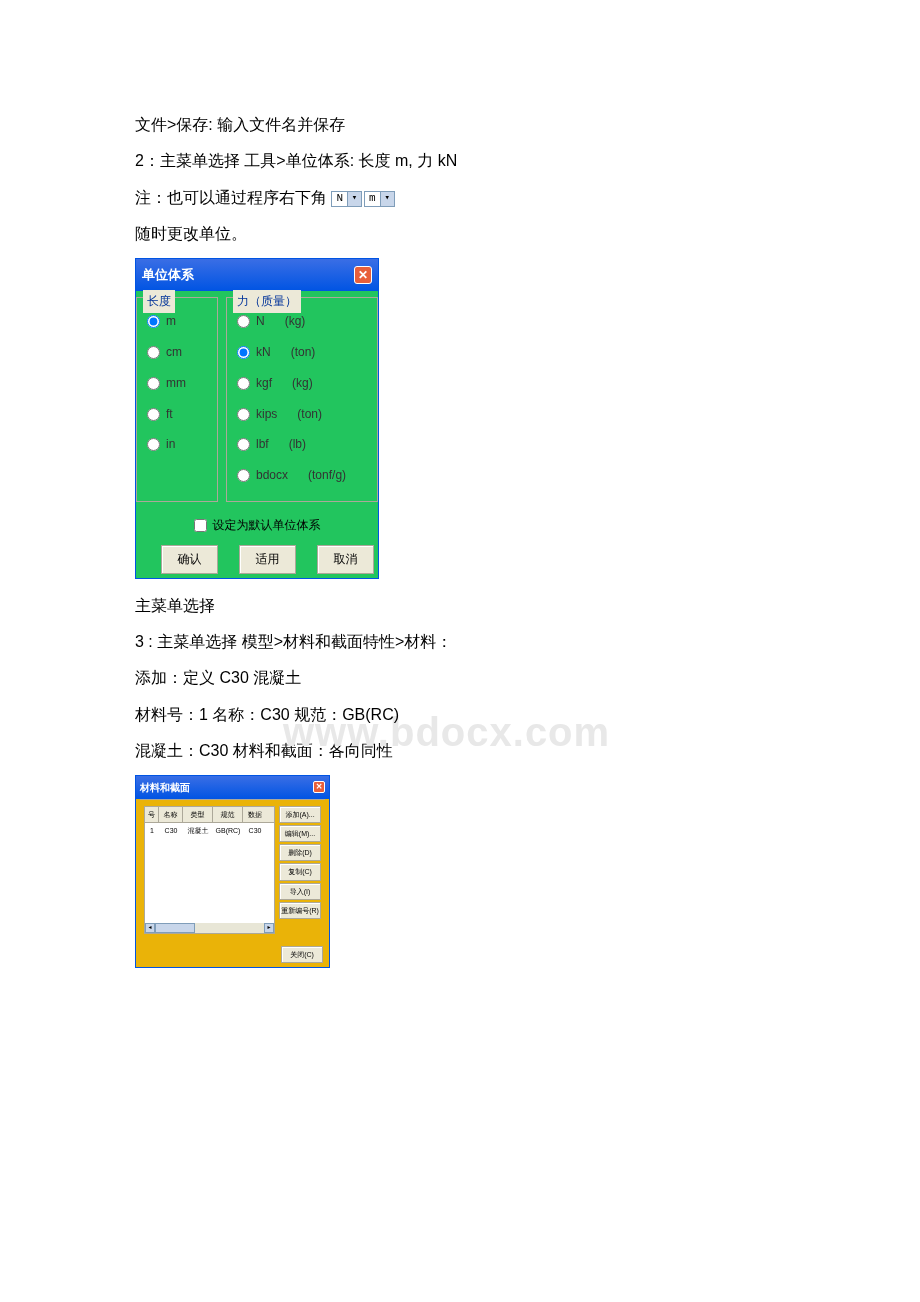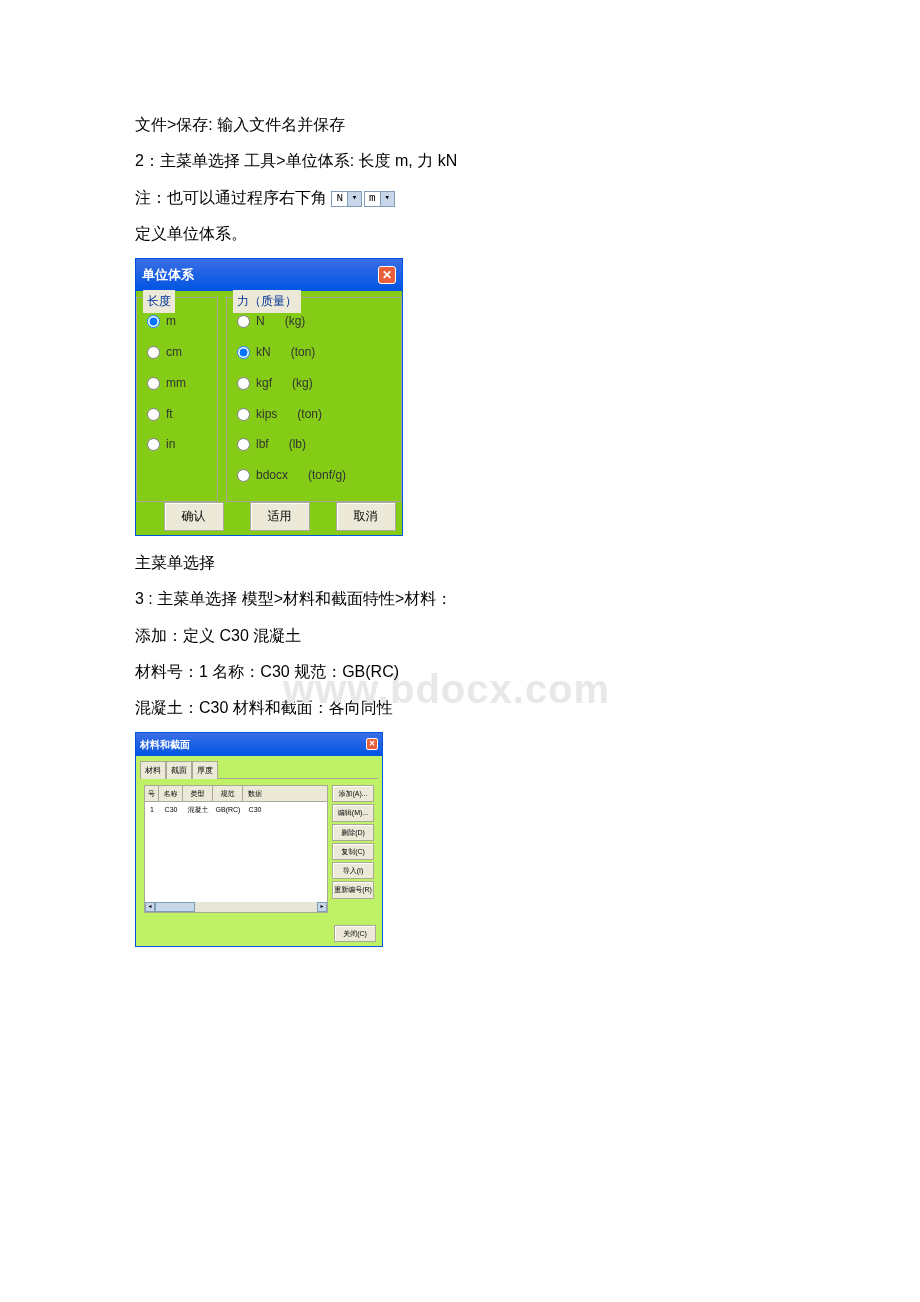--- a/index.html
+++ b/index.html
@@ -46,23 +46,23 @@
       justify-content: center;
     }
     .dd-widget .dd-btn::after {
       content: "▾";
       font-size: 9px;
       color: #000;
     }
 
     
     .dialog-unit {
-      width: 268px;
+      width: 244px;
       border: 1px solid #0054e3;
-      background: #84cc16;
+      background: #22c55e;
       margin: 8px 0 12px 0;
       font-family: "SimSun", Arial, sans-serif;
     }
     .titlebar {
       background: linear-gradient(to bottom, #3a6ee5, #0054e3);
       color: #fff;
       font-size: 13px;
       font-weight: bold;
       padding: 4px 6px;
       display: flex;
@@ -159,23 +159,23 @@
       letter-spacing: 1px;
       pointer-events: none;
       z-index: 0;
     }
     .wm-container {
       position: relative;
     }
 
     
     .dialog-mat {
-      width: 248px;
+      width: 195px;
       border: 1px solid #0054e3;
-      background: #bef264;
+      background: #eab308;
       margin: 8px 0;
       font-family: "SimSun", Arial, sans-serif;
       font-size: 9px;
     }
     .titlebar-mat {
       background: linear-gradient(to bottom, #3a6ee5, #0054e3);
       color: #fff;
       font-size: 10px;
       font-weight: bold;
       padding: 2px 4px;
@@ -301,21 +301,21 @@
       <span class="dd-text">N</span>
       <span class="dd-btn"></span>
     </span>
     <span class="dd-widget">
       <span class="dd-text">m</span>
       <span class="dd-btn"></span>
     </span>
   </span>
 </div>
 
-<div class="paragraph">定义单位体系。</div>
+<div class="paragraph">随时更改单位。</div>
 
 <div class="dialog-unit">
   <div class="titlebar">
     <span>单位体系</span>
     <span class="close-btn">✕</span>
   </div>
   <div class="dialog-body">
     <div class="groupboxes">
       <div class="groupbox gb-length">
         <div class="groupbox-title">长度</div>
@@ -367,20 +367,24 @@
             <span>lbf</span>
             <span class="sub">(lb)</span>
           </label>
         <label class="radio-row">
             <input type="radio" style="">
             <span>bdocx</span>
             <span class="sub">(tonf/g)</span>
           </label>
       </div>
     </div>
+    <div class="default-row">
+      <input type="checkbox" style="">
+      <span>设定为默认单位体系</span>
+    </div>
     <div class="dialog-buttons">
       <div class="win-btn">确认</div>
       <div class="win-btn">适用</div>
       <div class="win-btn">取消</div>
     </div>
   </div>
 </div>
 
 <div class="paragraph"> 主菜单选择</div>
 
@@ -392,25 +396,20 @@
   <div class="watermark" style="left:120px; top:-6px;margin-left:28px;">www.bdocx.com</div>
   <div class="paragraph" style="position:relative;">材料号：1 名称：C30 规范：GB(RC)</div>
 </div>
 
 <div class="paragraph">混凝土：C30 材料和截面：各向同性</div>
 
 <div class="dialog-mat">
   <div class="titlebar-mat">
     <span>材料和截面</span>
     <span class="close-btn-sm">✕</span>
-  </div>
-  <div class="tabs-row">
-    <div class="tab active">材料</div>
-    <div class="tab">截面</div>
-    <div class="tab">厚度</div>
   </div>
   <div class="mat-body">
     <div class="mat-table">
       <div class="mat-th">
         <div class="col-no">号</div>
         <div class="col-name">名称</div>
         <div class="col-type">类型</div>
         <div class="col-std">规范</div>
         <div class="col-db">数据</div>
       </div>

